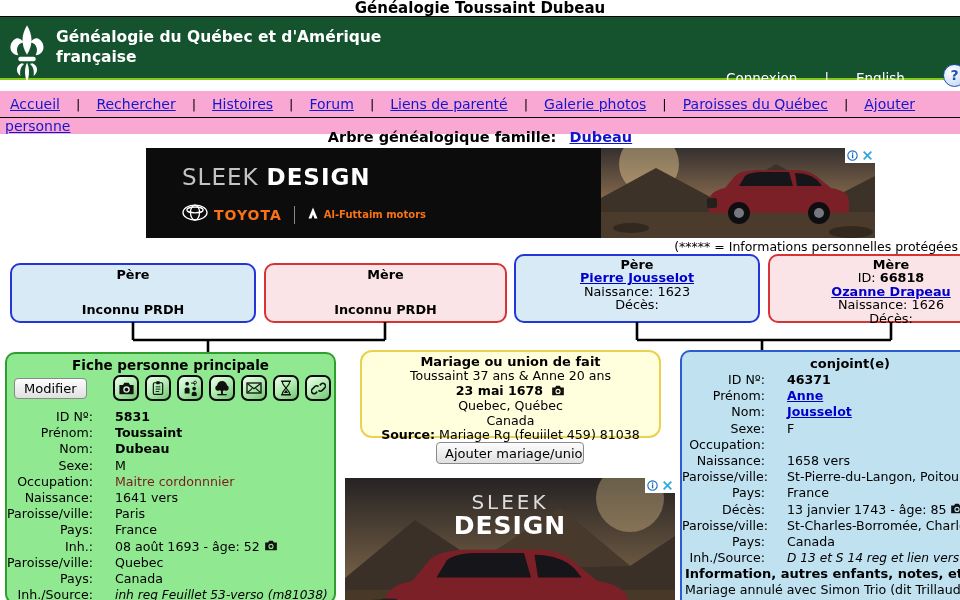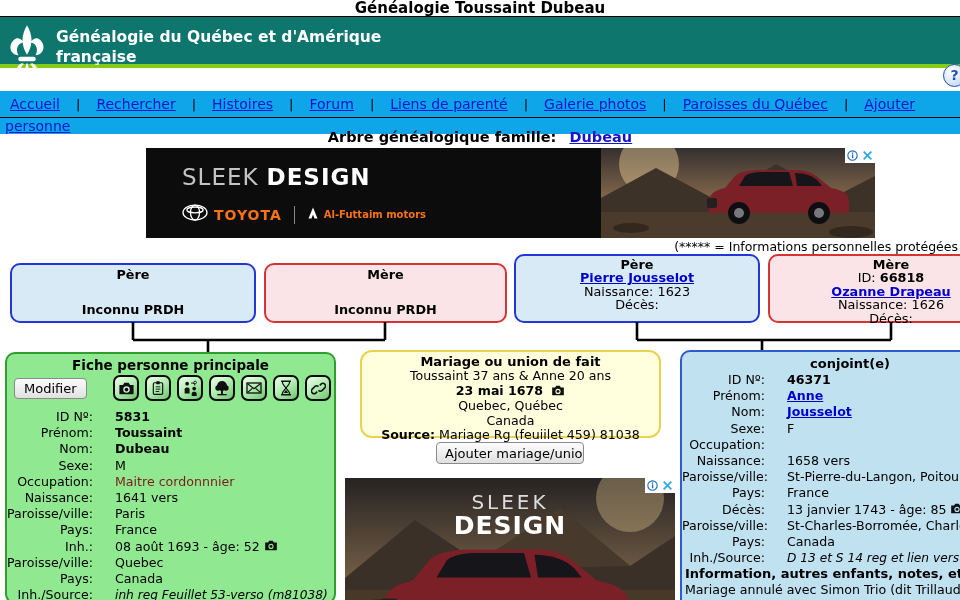--- a/index.html
+++ b/index.html
@@ -3,35 +3,35 @@
 <meta charset="utf-8">
 <title>Généalogie Toussaint Dubeau</title>
 <style>
   html,body{margin:0;padding:0;background:#fff;}
   #screen{position:relative;width:960px;height:600px;overflow:hidden;
           font-family:"DejaVu Sans","Liberation Sans",sans-serif;color:#000;background:#fff;}
   
   .page-title{position:absolute;top:0;left:0;width:960px;text-align:center;
               font-size:15px;font-weight:bold;line-height:16px;}
   
-  .banner{position:absolute;top:16px;left:0;width:960px;height:52px;background:#0f766e;
-          border-top:1px solid #000;border-bottom:4px solid #84cc16;box-sizing:border-box;}
+  .banner{position:absolute;top:16px;left:0;width:960px;height:64px;background:#14532d;
+          border-top:1px solid #000;border-bottom:2px solid #84cc16;box-sizing:border-box;}
   .logo{position:absolute;left:7px;top:7px;}
   .site-title{position:absolute;left:56px;top:10px;color:#fff;font-weight:bold;
               font-size:15.5px;line-height:1.32;}
   .top-links{position:absolute;left:726px;top:53px;display:flex;align-items:center;
              color:#fff;font-size:13.5px;}
   .top-links .lnk{cursor:pointer;}
   .top-links .sep{margin:0 27px;}
   .help-badge{position:absolute;left:943px;top:47px;width:21px;height:21px;border-radius:50%;
               background:radial-gradient(circle at 35% 30%,#ffffff,#cfe0f6 70%,#9dbbe8);
               border:1px solid #1d4fb8;color:#1d4fb8;font-weight:bold;font-size:14px;
               text-align:center;line-height:20px;cursor:pointer;}
   
-  .nav{position:absolute;top:91px;left:0;width:960px;background:#0ea5e9;}
+  .nav{position:absolute;top:91px;left:0;width:960px;background:#f9a8d4;}
   .nav-line1{display:flex;align-items:center;height:26px;padding-left:10px;
              border-bottom:1px solid #000;white-space:nowrap;}
   .nav a,.navlink{color:#1515cc;text-decoration:underline;font-size:14px;cursor:pointer;}
   .nav .nsep{margin:0 16px;color:#000;font-size:13px;}
   .nav-line2{padding-left:5px;height:16px;line-height:15px;}
   
   .tree-title{position:absolute;top:129px;left:0;width:960px;text-align:center;
               font-size:14.5px;font-weight:bold;}
   .tree-title .fam-link{color:#1515cc;text-decoration:underline;margin-left:8px;cursor:pointer;}
   

